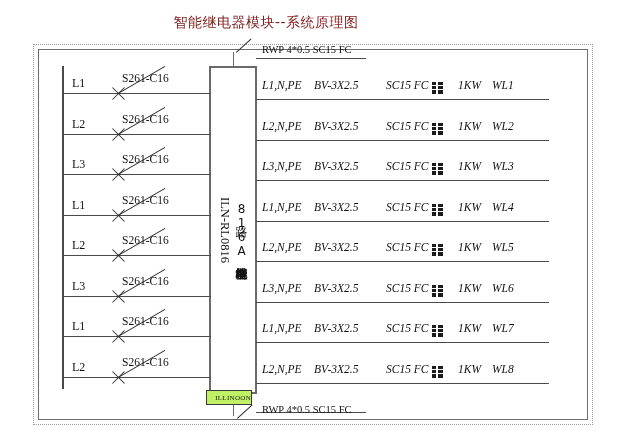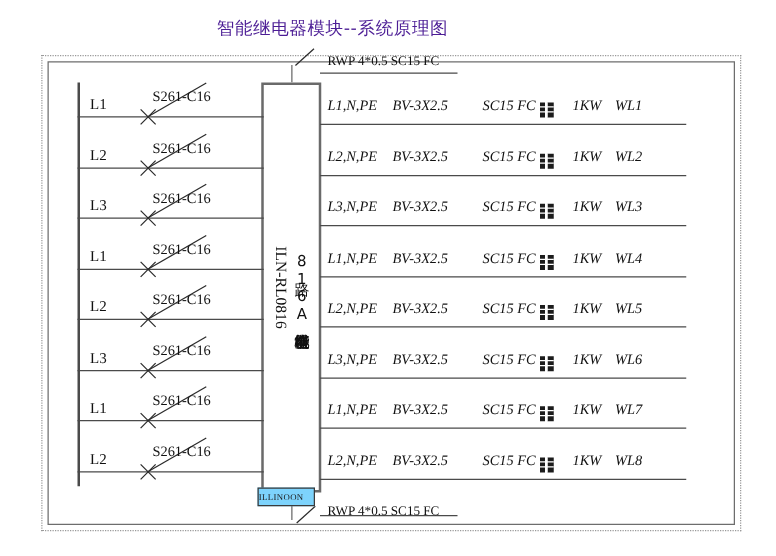--- a/index.html
+++ b/index.html
@@ -32,21 +32,21 @@
   }
 
   
   .title{
     position:absolute;
     left:0;top:14px;width:532px;
     text-align:center;
     font-size:14px;
     font-family:"DejaVu Sans","Liberation Sans",sans-serif;
     letter-spacing:.5px;
-    color:#4c1d95;
+    color:#7f1d1d;
     white-space:nowrap;
   }
 
   
   .bus{
     position:absolute;
     left:62px;top:66px;width:2px;height:323px;
     background:#4a4a4a;
   }
 
@@ -214,22 +214,22 @@
     color:#111;
     white-space:nowrap;
   }
 
   
   .brand{
     position:absolute;
     left:206px;top:390px;width:46px;height:15px;
     border:1px solid #3a3a3a;
     box-sizing:border-box;
-    display:flex;align-items:center;justify-content:flex-start;
-    background:#7dd3fc;
+    display:flex;align-items:center;justify-content:flex-end;
+    background:#bef264;
   }
   .brand span{
     font-size:7px;
     font-family:"Liberation Serif","DejaVu Serif",serif;
     letter-spacing:.3px;
     color:#1a1a1a;
   }
 
   
   .watermark{

